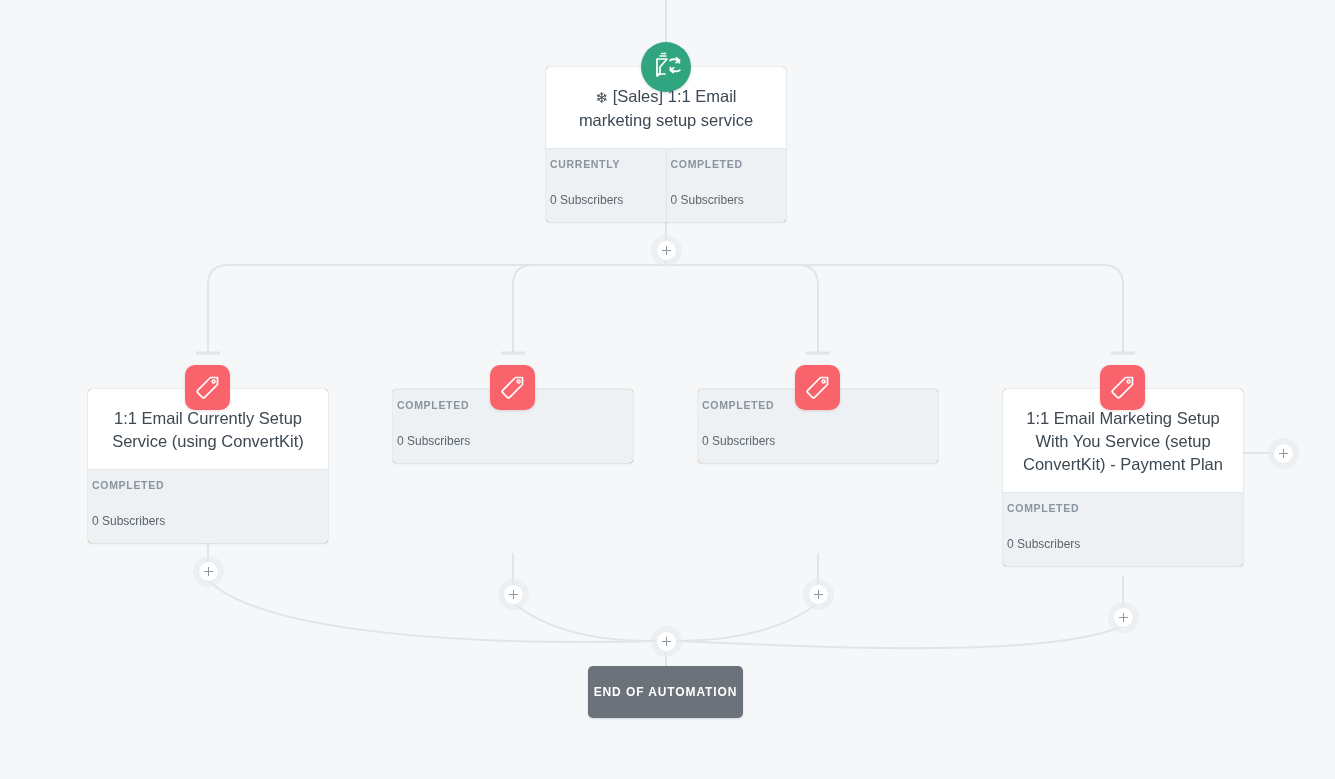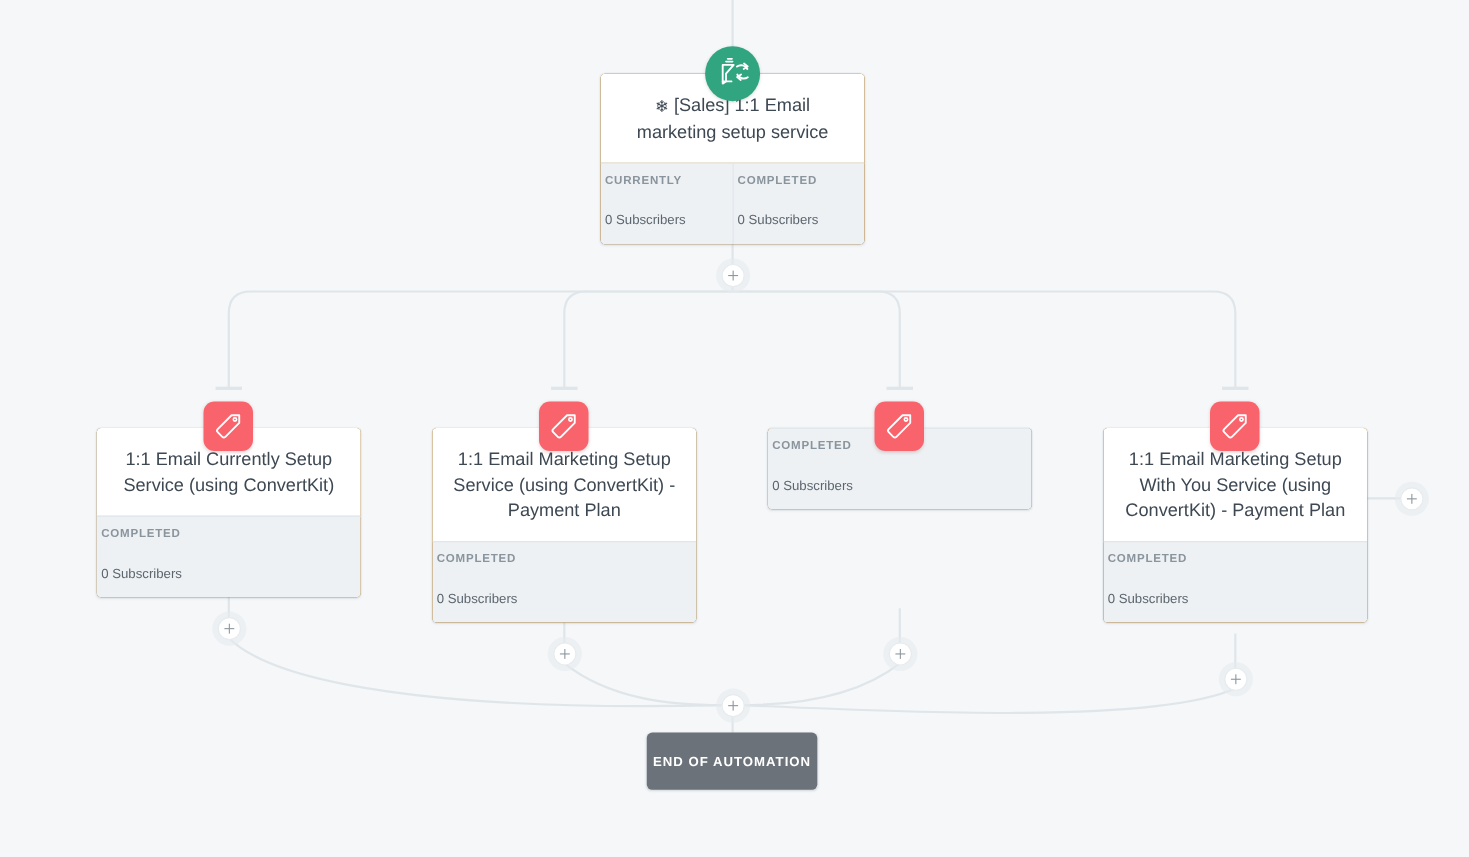--- a/index.html
+++ b/index.html
@@ -247,21 +247,20 @@
 
   <div class="badge" style="left:490px; top:365px;">
     <div class="badge-square">
       <svg width="45" height="45" viewBox="0 0 45 45" aria-hidden="true">
         <path d="M25.5 12.5 h7 v7 l-12.6 12.6 a2 2 0 0 1 -2.8 0 l-4.2 -4.2 a2 2 0 0 1 0 -2.8 z" fill="none" stroke="#ffffff" stroke-width="1.7" stroke-linejoin="round"></path>
         <circle cx="28.6" cy="16.4" r="1.5" fill="none" stroke="#ffffff" stroke-width="1.5"></circle>
       </svg>
     </div>
   </div>
   <div class="node" style="left:393px; top:389px; width:240px;">
-    <div class="node-title">1:1 Email Marketing Setup Service (using ConvertKit) - Payment Plan</div>
     <div class="node-stats">
       <div class="stat">
         <div class="stat-label">Completed</div>
         <div class="stat-value">0 Subscribers</div>
       </div>
     </div>
   </div>
 
   <div class="badge" style="left:795px; top:365px;">
     <div class="badge-square">
@@ -282,21 +281,21 @@
 
   <div class="badge" style="left:1100px; top:365px;">
     <div class="badge-square">
       <svg width="45" height="45" viewBox="0 0 45 45" aria-hidden="true">
         <path d="M25.5 12.5 h7 v7 l-12.6 12.6 a2 2 0 0 1 -2.8 0 l-4.2 -4.2 a2 2 0 0 1 0 -2.8 z" fill="none" stroke="#ffffff" stroke-width="1.7" stroke-linejoin="round"></path>
         <circle cx="28.6" cy="16.4" r="1.5" fill="none" stroke="#ffffff" stroke-width="1.5"></circle>
       </svg>
     </div>
   </div>
   <div class="node" style="left:1003px; top:389px; width:240px;">
-    <div class="node-title">1:1 Email Marketing Setup With You Service (using ConvertKit) - Payment Plan</div>
+    <div class="node-title">1:1 Email Marketing Setup With You Service (setup ConvertKit) - Payment Plan</div>
     <div class="node-stats">
       <div class="stat">
         <div class="stat-label">Completed</div>
         <div class="stat-value">0 Subscribers</div>
       </div>
     </div>
   </div>
 
   <div class="plus" style="left:656px; top:240px;"></div>
   <div class="plus" style="left:198px; top:561px;"></div>

